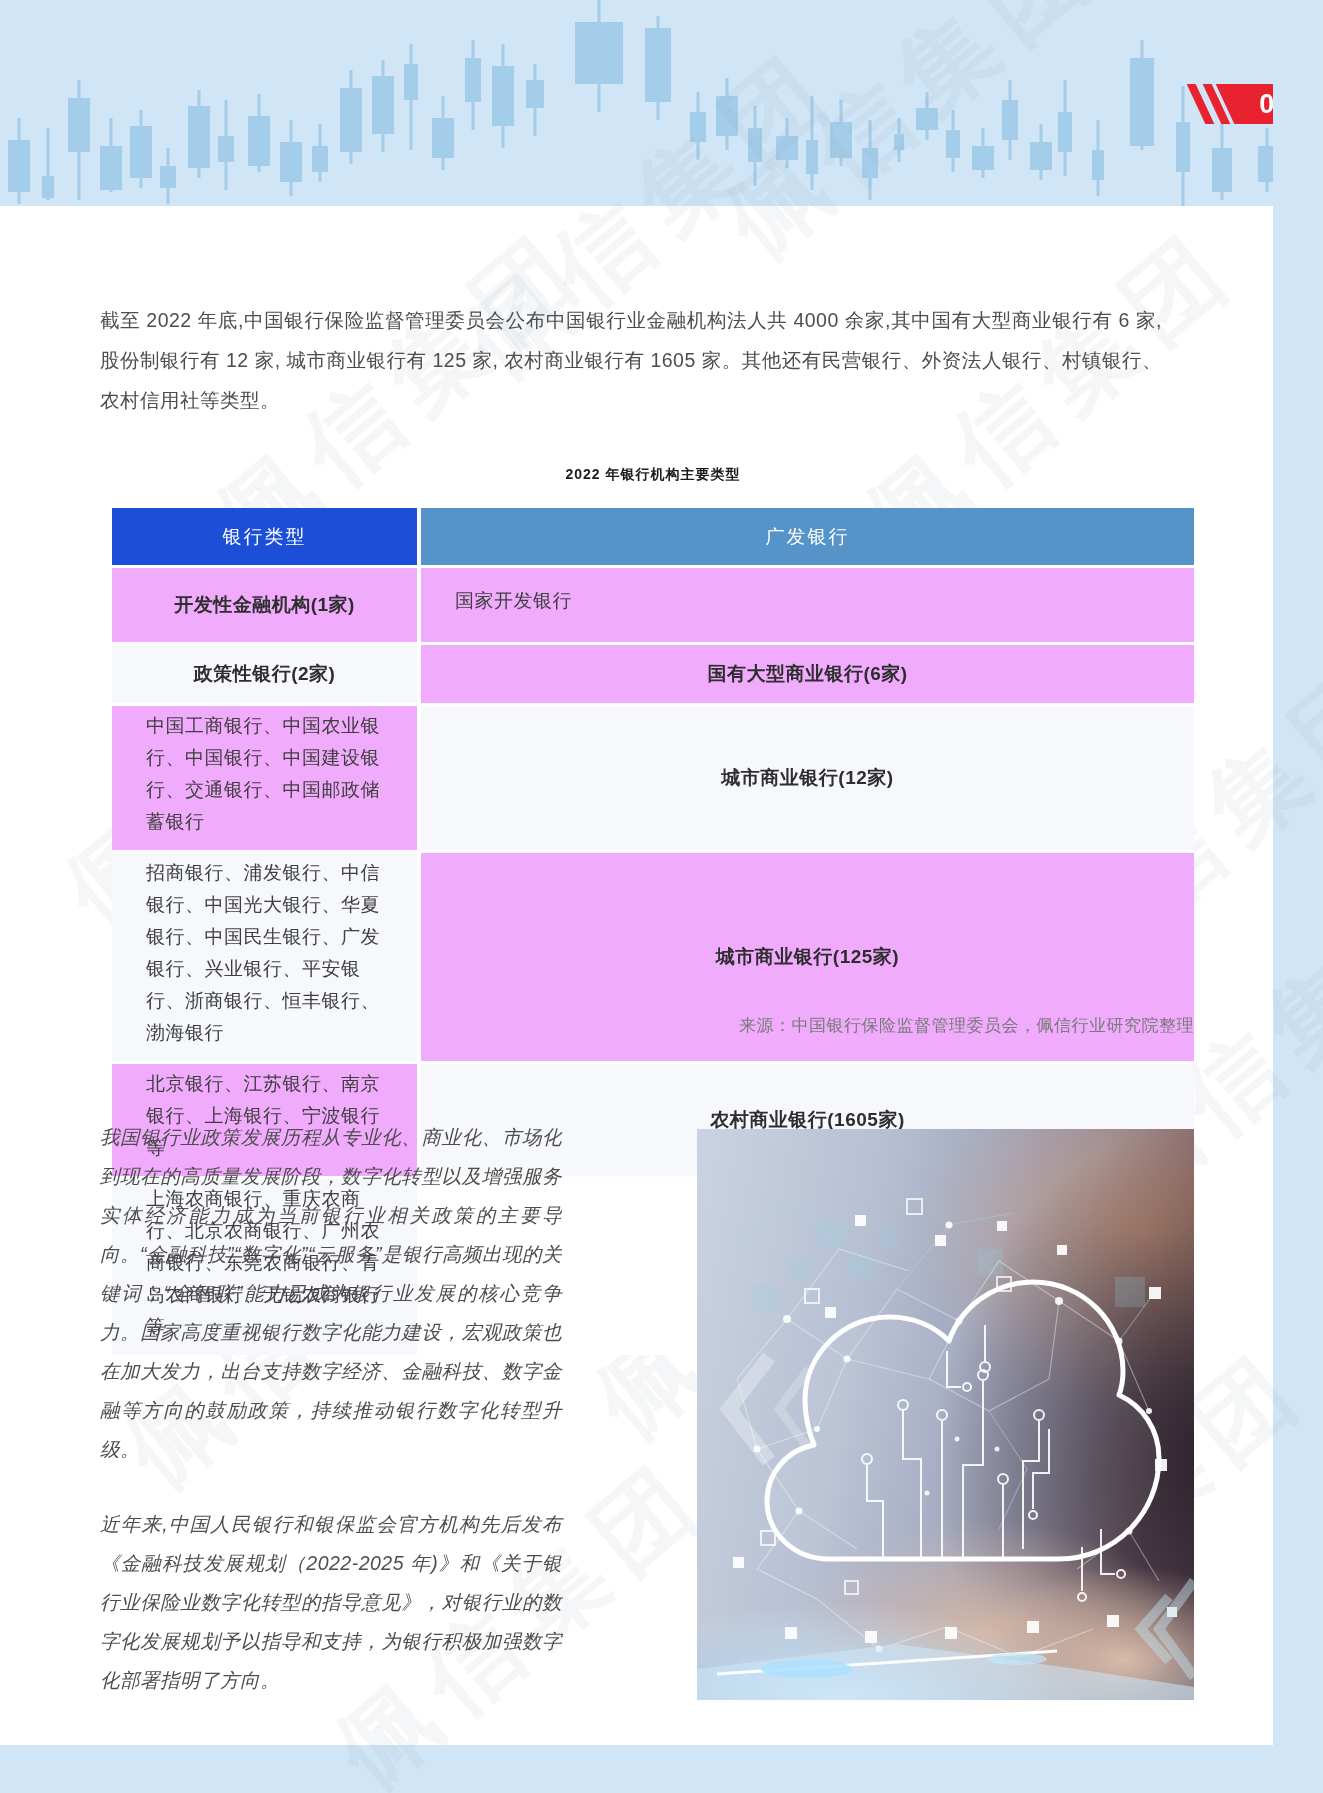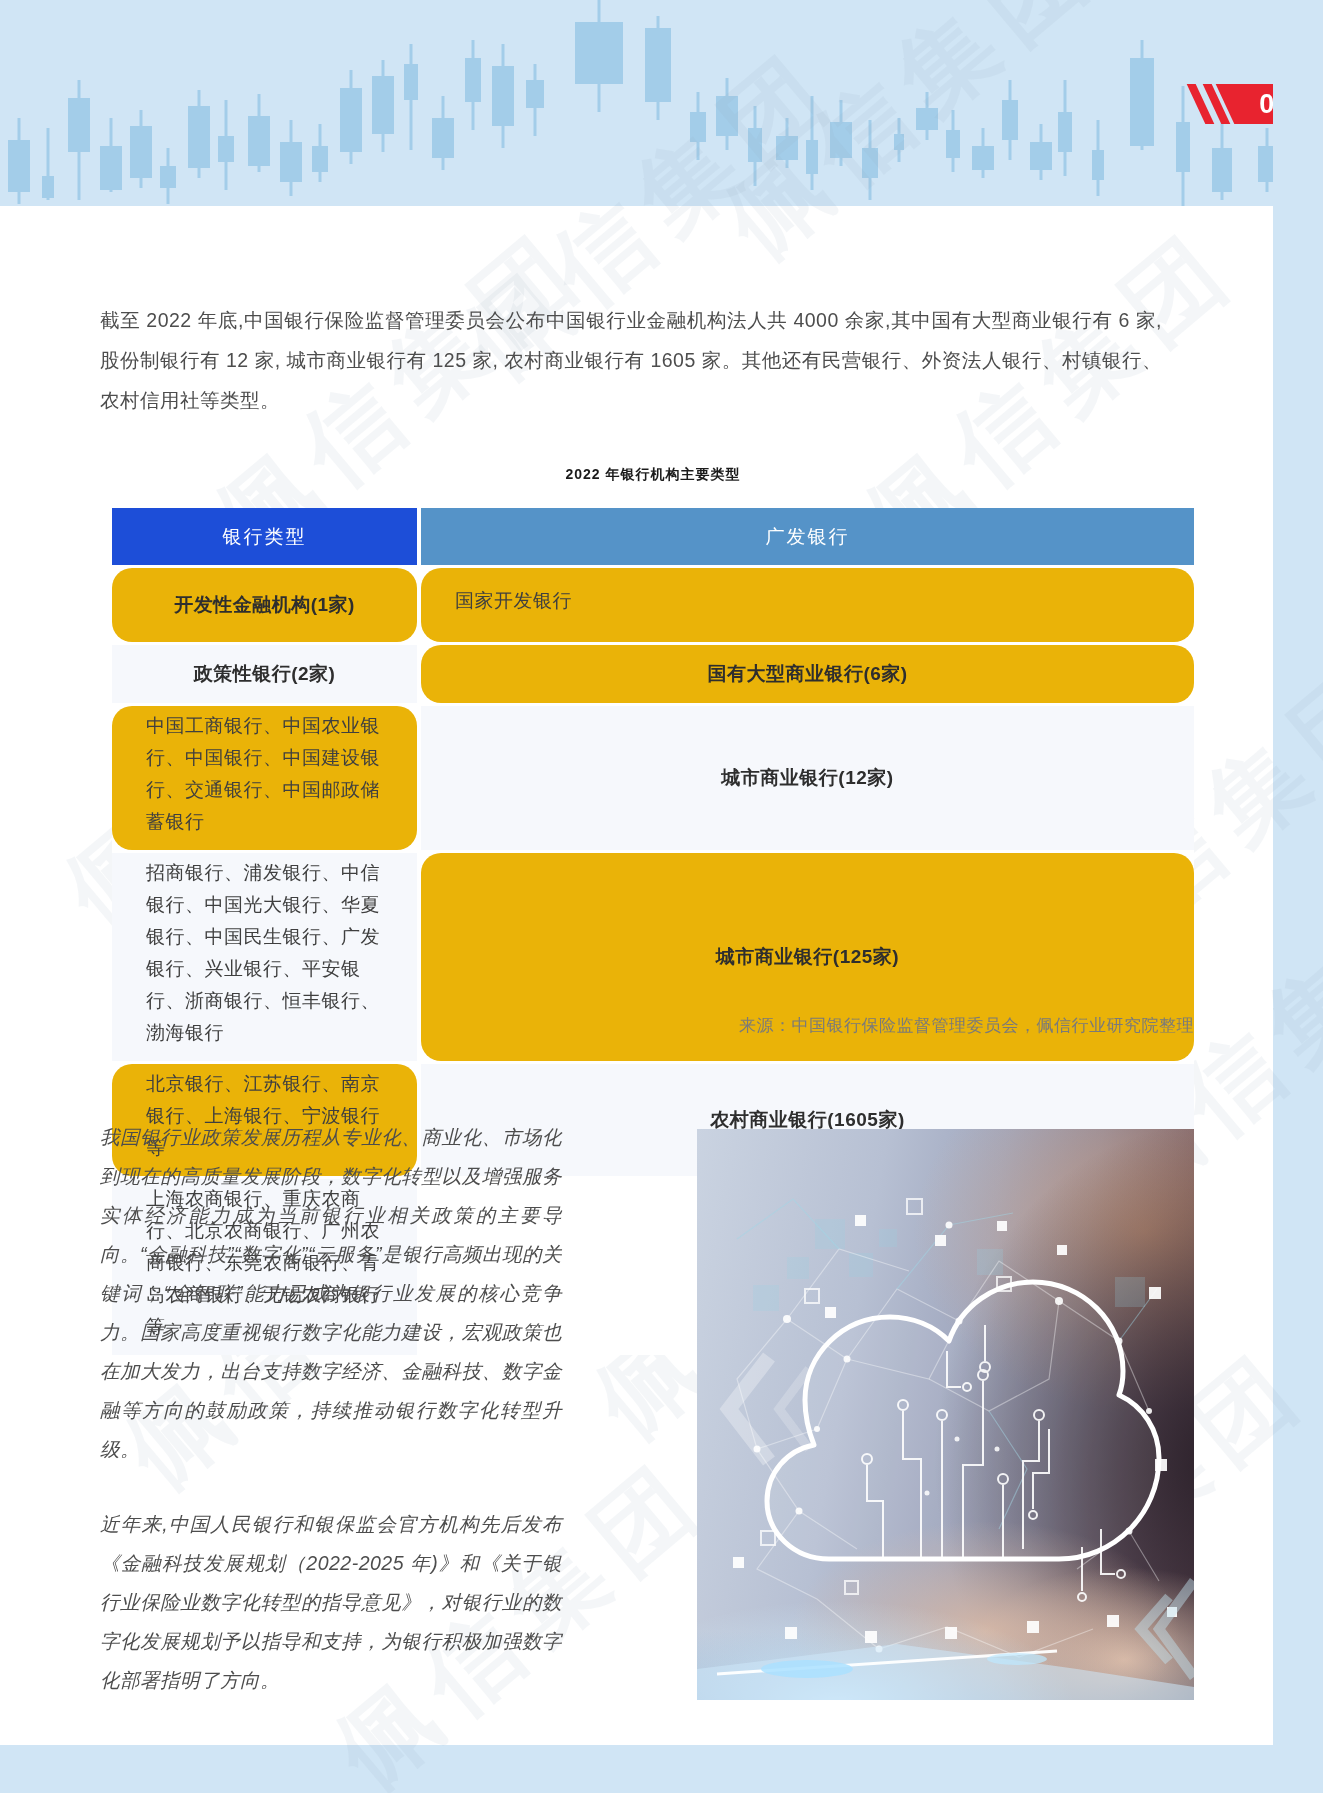--- a/index.html
+++ b/index.html
@@ -35,21 +35,21 @@
                font-size:14px;font-weight:bold;color:#1b1b1b;letter-spacing:1px;}
   .bank-table{position:absolute;left:112px;top:508px;width:1082px;display:grid;
               grid-template-columns:305px 1fr;gap:3px 4px;background:#ffffff;}
   .th{height:57px;display:flex;align-items:center;justify-content:center;
       color:#ffffff;font-size:19px;letter-spacing:2px;}
   .th.c1{background:#1d4ed8;}
   .th.c2{background:#5593c8;}
   .td{display:flex;align-items:center;font-size:19px;}
   .td.type{justify-content:center;font-weight:bold;color:#2e2e2e;letter-spacing:.5px;}
   .td.names{padding:4px 28px 12px 34px;color:#3f3f3f;line-height:32px;letter-spacing:.5px;}
-  .row-a{background:#eab308;border-radius:20px;}
+  .row-a{background:#f0abfc;}
   .row-b{background:#f6f8fc;}
   .h-s{min-height:58px;}
   .h-d{min-height:88px;}
   .source{position:absolute;left:112px;top:1014px;width:1082px;text-align:right;
           font-size:17px;color:#7a7a7a;letter-spacing:.5px;}
 
   
   .left-col{position:absolute;left:100px;top:1118px;width:462px;}
   .left-col p{margin:0;font-size:19.5px;line-height:39px;text-align:justify;
               color:#4d4d4d;letter-spacing:.5px;font-style:italic;}

